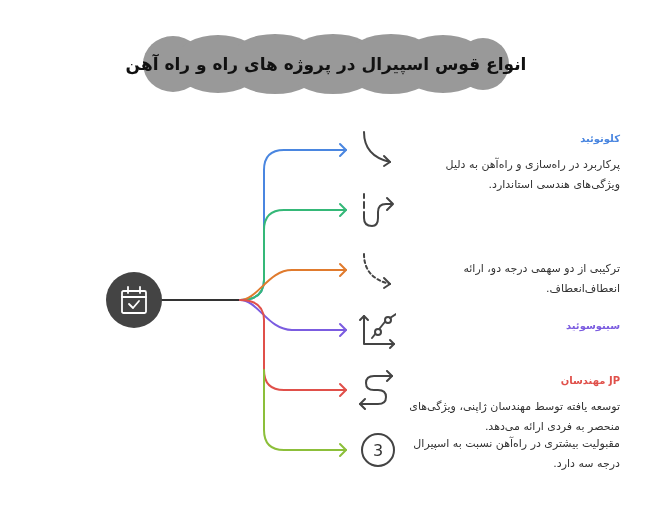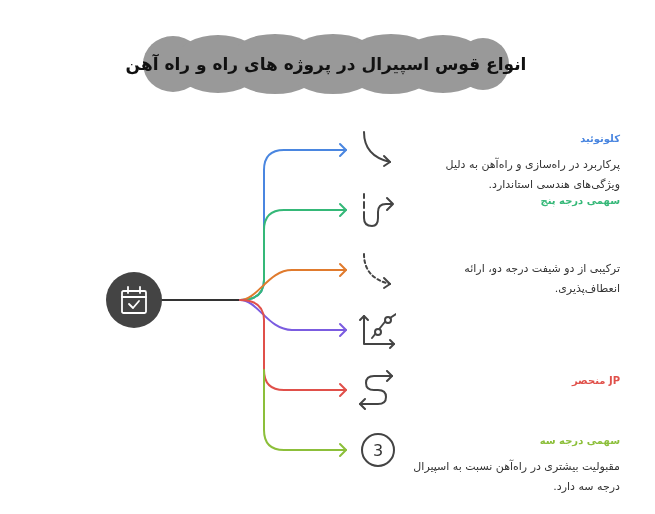--- a/index.html
+++ b/index.html
@@ -135,26 +135,26 @@
 <svg class="item-icon" style="left:358px;top:430px;" viewBox="0 0 40 40">
   <circle cx="20" cy="20" r="16" fill="none" stroke="#444444" stroke-width="2"></circle>
   <text x="20" y="26" text-anchor="middle" font-family="DejaVu Sans, sans-serif" font-size="16" fill="#333333">3</text>
 </svg>
 
 <div class="item-text" style="top:132px;">
   <div class="item-title" style="color:#4a86e0;">کلوتوئید</div>
   <div class="item-desc">پرکاربرد در راه‌سازی و راه‌آهن به دلیل ویژگی‌های هندسی استاندارد.</div>
 </div>
 <div class="item-text" style="top:194px;">
-  <div class="item-title" style="color:#35b878;">سهمی درجه پنج</div>
 </div>
 <div class="item-text" style="top:259px;">
-  <div class="item-desc">ترکیبی از دو شیفت درجه دو، ارائه انعطاف‌پذیری.</div>
+  <div class="item-desc">ترکیبی از دو سهمی درجه دو، ارائه انعطاف‌انعطاف.</div>
 </div>
 <div class="item-text" style="top:319px;">
+  <div class="item-title" style="color:#7b5ce0;">سینوسوئید</div>
 </div>
 <div class="item-text" style="top:374px;">
-  <div class="item-title" style="color:#e0504a;">JP منحصر</div>
+  <div class="item-title" style="color:#e0504a;">JP مهندسان</div>
+  <div class="item-desc">توسعه یافته توسط مهندسان ژاپنی، ویژگی‌های منحصر به فردی ارائه می‌دهد.</div>
 </div>
 <div class="item-text" style="top:434px;">
-  <div class="item-title" style="color:#8cbf3a;">سهمی درجه سه</div>
   <div class="item-desc">مقبولیت بیشتری در راه‌آهن نسبت به اسپیرال درجه سه دارد.</div>
 </div>
 
 </body></html>

